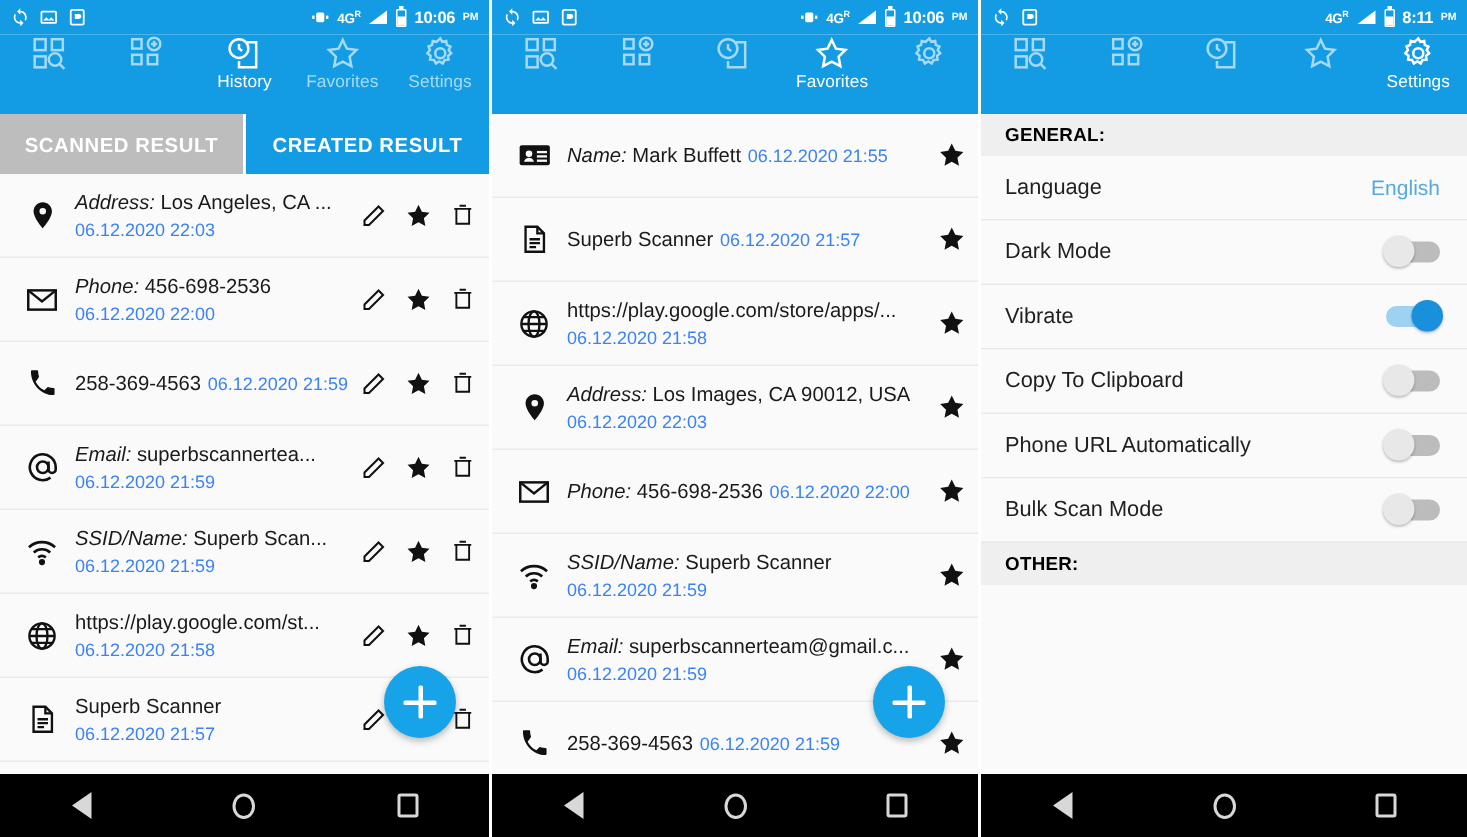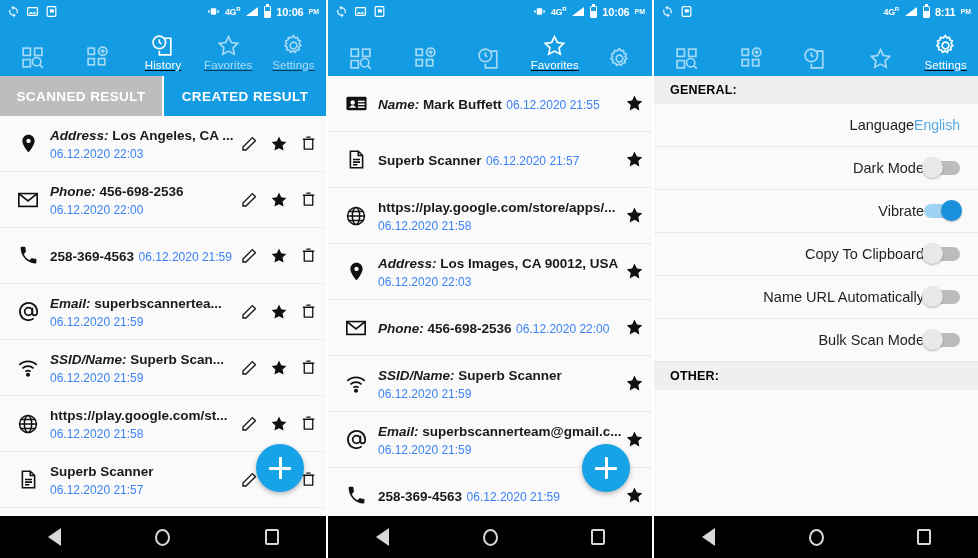--- a/index.html
+++ b/index.html
@@ -52,25 +52,23 @@
     display: flex;
     align-items: flex-end;
     padding-bottom: 3px;
     flex: 0 0 auto;
   }
   .navitem {
     flex: 1;
     display: flex;
     flex-direction: column;
     align-items: center;
-    justify-content: flex-end;
     height: 100%;
     padding-bottom: 2px;
     opacity: 0.62;
-    text-decoration: underline;
   }
   .navitem.active { opacity: 1; }
   .navitem svg { display: block; }
   .navlabel {
     color: #ffffff;
     font-size: 11.5px;
     margin-top: 1px;
     line-height: 12px;
     letter-spacing: 0.1px;
   }
@@ -104,21 +102,21 @@
     width: 36px;
     flex: 0 0 36px;
     display: flex;
     align-items: center;
     justify-content: center;
     color: #1a1a1a;
   }
   .row-text { flex: 1 1 auto; min-width: 0; padding-left: 4px; }
   .row-title {
     font-size: 13.5px;
-    font-weight: bold;
+    font-weight: normal;
     color: #1a1a1a;
     white-space: nowrap;
     overflow: hidden;
     text-overflow: clip;
     line-height: 16px;
   }
   .row-title em { font-style: italic; }
   .row-date {
     font-size: 12px;
     color: #3b82f6;
@@ -161,21 +159,21 @@
     letter-spacing: 0.2px;
   }
   .set-row {
     height: 43px;
     display: flex;
     align-items: center;
     padding: 0 18px 0 16px;
     border-bottom: 1px solid #e8e8e8;
     background: #fafafa;
   }
-  .set-label { font-size: 14.5px; color: #1f1f1f; flex: 1 1 auto; text-align: right; }
+  .set-label { font-size: 14.5px; color: #1f1f1f; flex: 1 1 auto; }
   .set-value { font-size: 14px; color: #56A9DE; }
   .toggle {
     width: 36px; height: 14px; border-radius: 7px; position: relative; flex: 0 0 auto;
   }
   .toggle .knob {
     position: absolute; top: -4px; width: 21px; height: 21px; border-radius: 50%;
     box-shadow: 0 1px 2px rgba(0,0,0,0.28);
   }
   .toggle.on { background: #9ED2F2; }
   .toggle.on .knob { right: -2px; background: #1890DB; }
@@ -867,21 +865,21 @@
 
 
       <div class="set-row">
         <span class="set-label">Copy To Clipboard</span>
         <span class="toggle off">
             <span class="knob"></span>
           </span>
       </div>
 
       <div class="set-row">
-        <span class="set-label">Name URL Automatically</span>
+        <span class="set-label">Phone URL Automatically</span>
         <span class="toggle off">
             <span class="knob"></span>
           </span>
       </div>
 
       <div class="set-row">
         <span class="set-label">Bulk Scan Mode</span>
         <span class="toggle off">
             <span class="knob"></span>
           </span>

